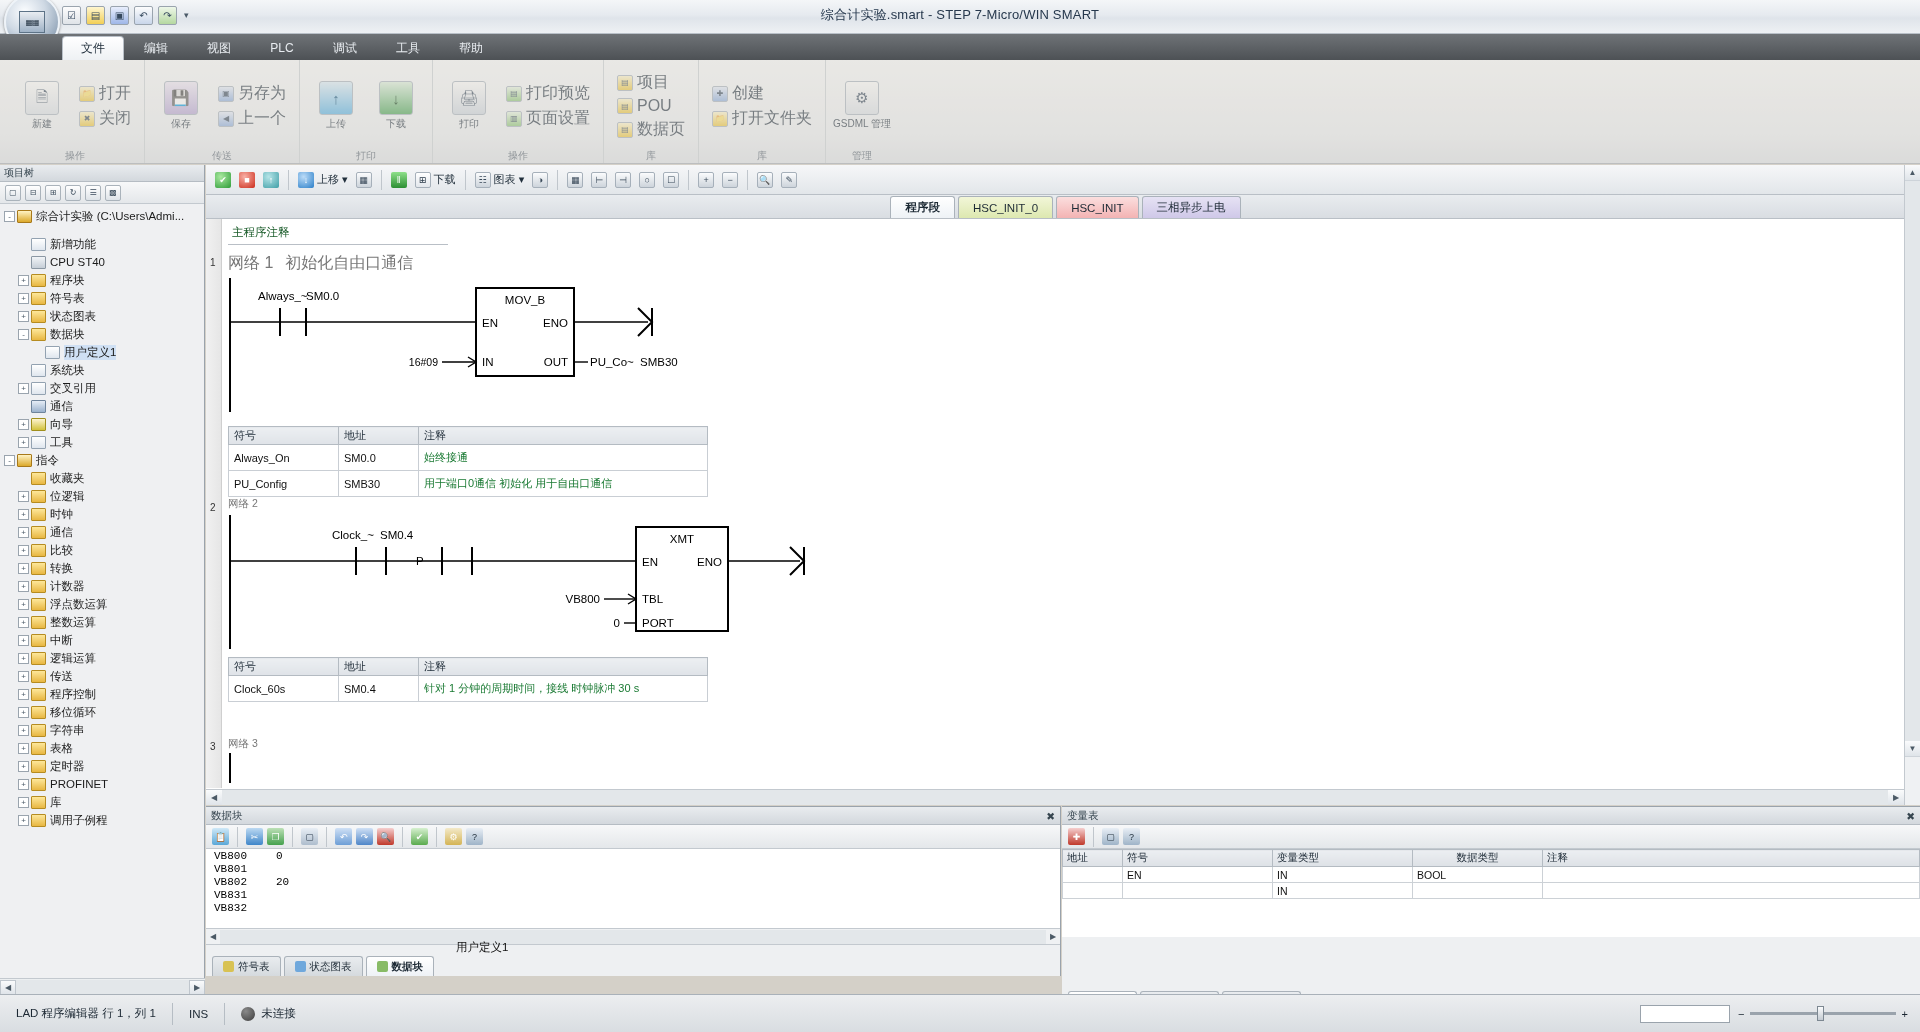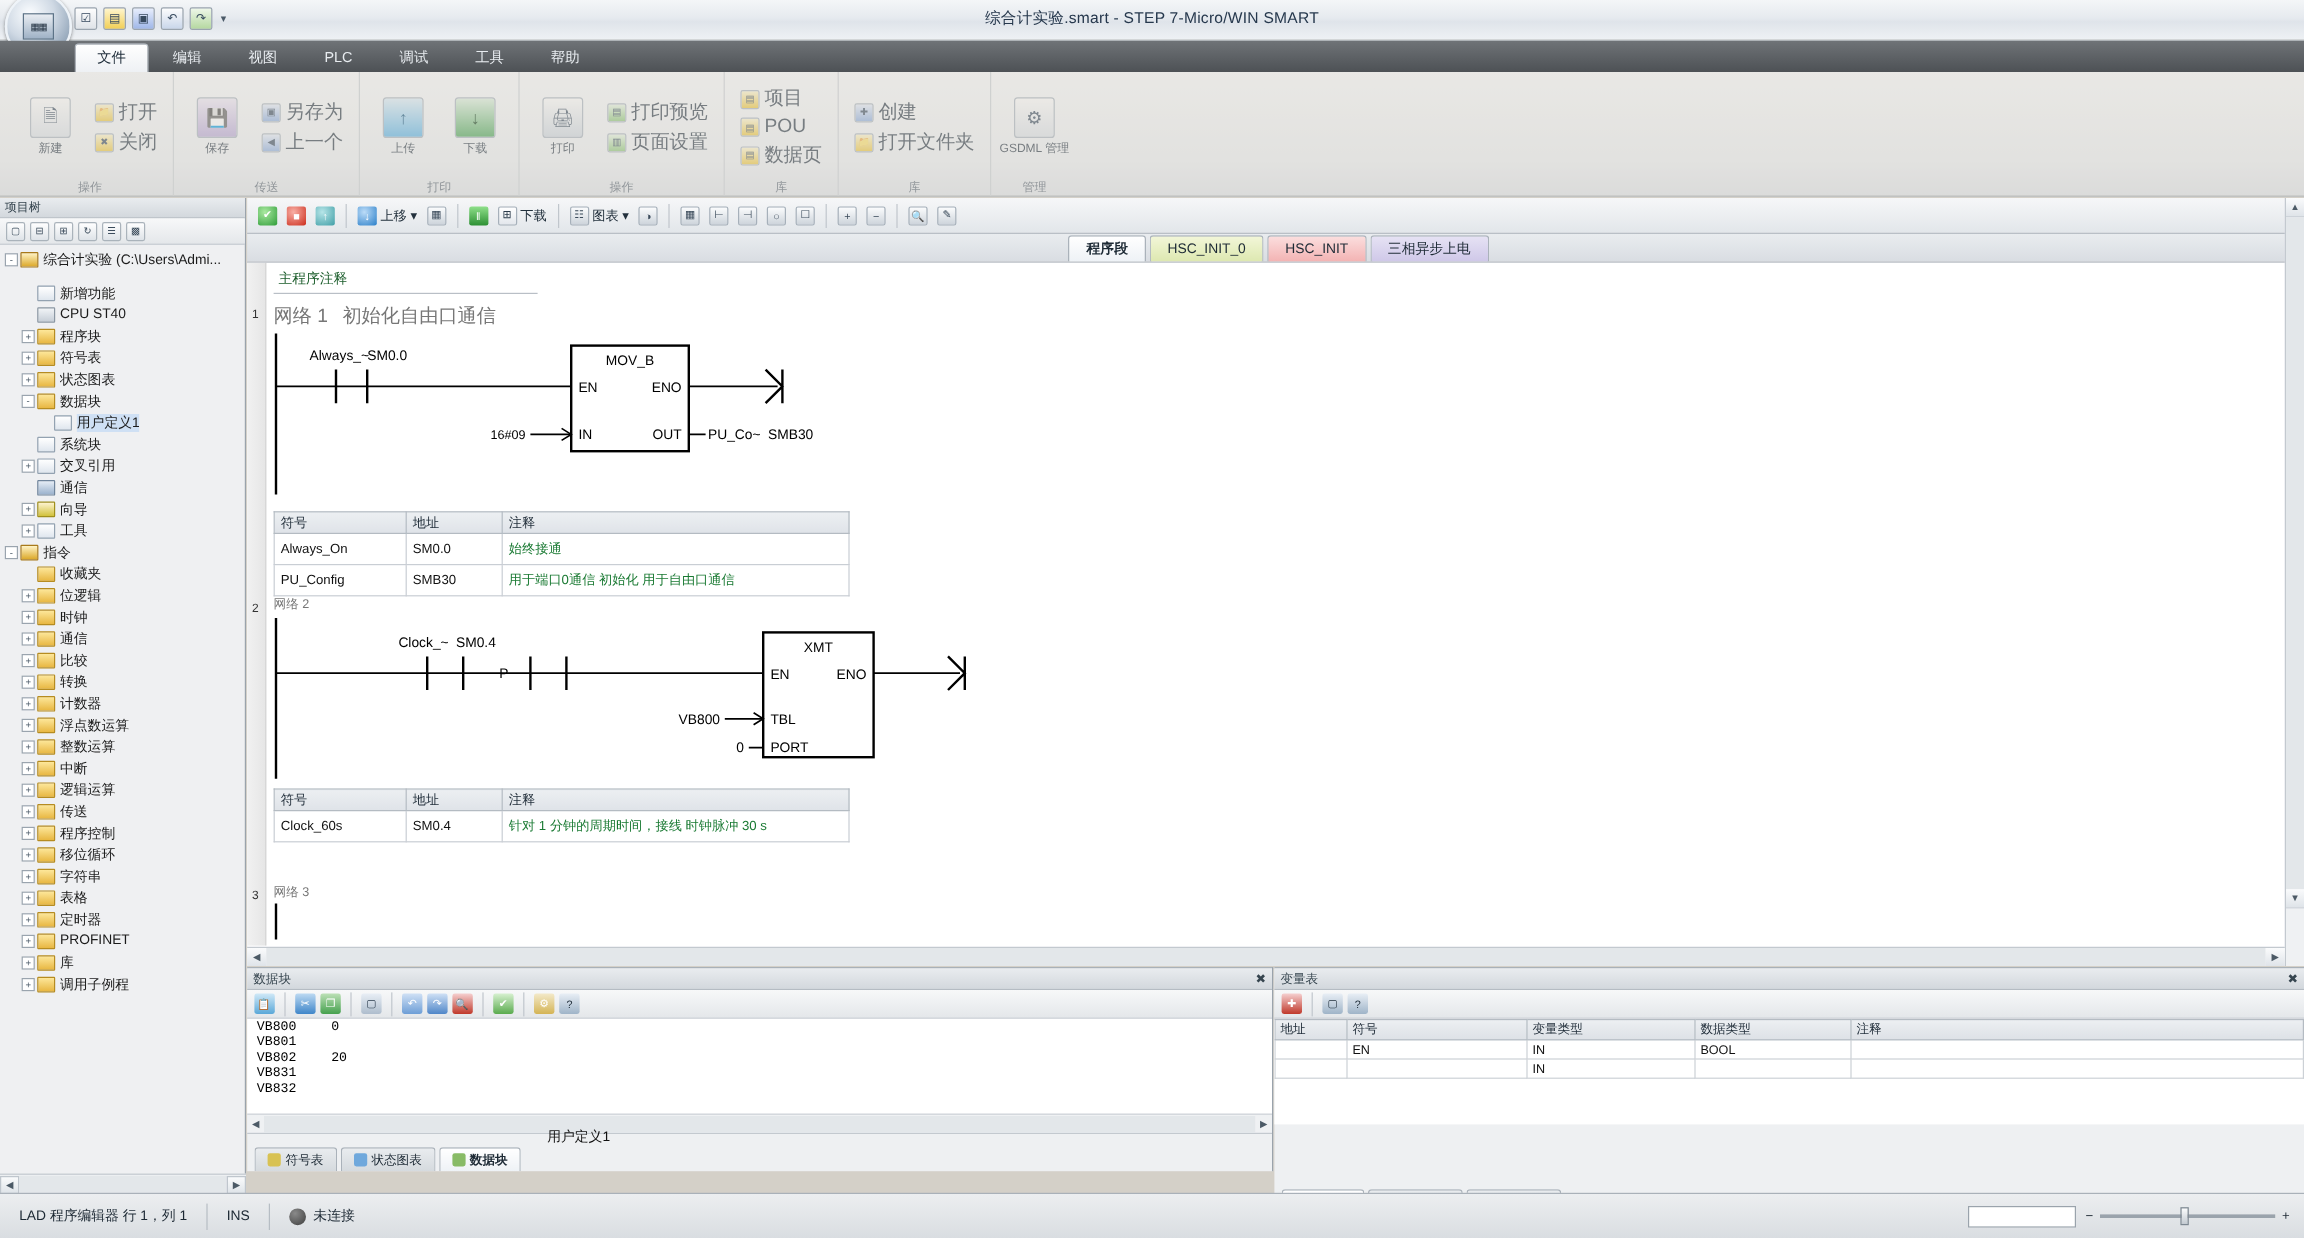--- a/index.html
+++ b/index.html
@@ -907,21 +907,21 @@
       <div class="pti" style="background:linear-gradient(to bottom,#e8eef5,#9fb4c8);color:#22303c">▢</div>
       <div class="pti" style="background:linear-gradient(to bottom,#e8eef5,#9fb4c8);color:#22303c">?</div>
     </div>
     <div style="background:#fff;height:88px;overflow:hidden;">
       <table class="vartable" id="var-table">
           <thead>
             <tr>
               <th style="width: 60px;">地址</th>
               <th style="width: 150px;">符号</th>
               <th style="width: 140px;">变量类型</th>
-              <th style="width: 130px;">数据类型</th>
+              <th style="width: 130px; text-align: center;">数据类型</th>
               <th style="width: auto;">注释</th>
             </tr>
           </thead>
           <tbody>
             <tr>
               <td></td>
               <td>EN</td>
               <td>IN</td>
               <td>BOOL</td>
               <td></td>

